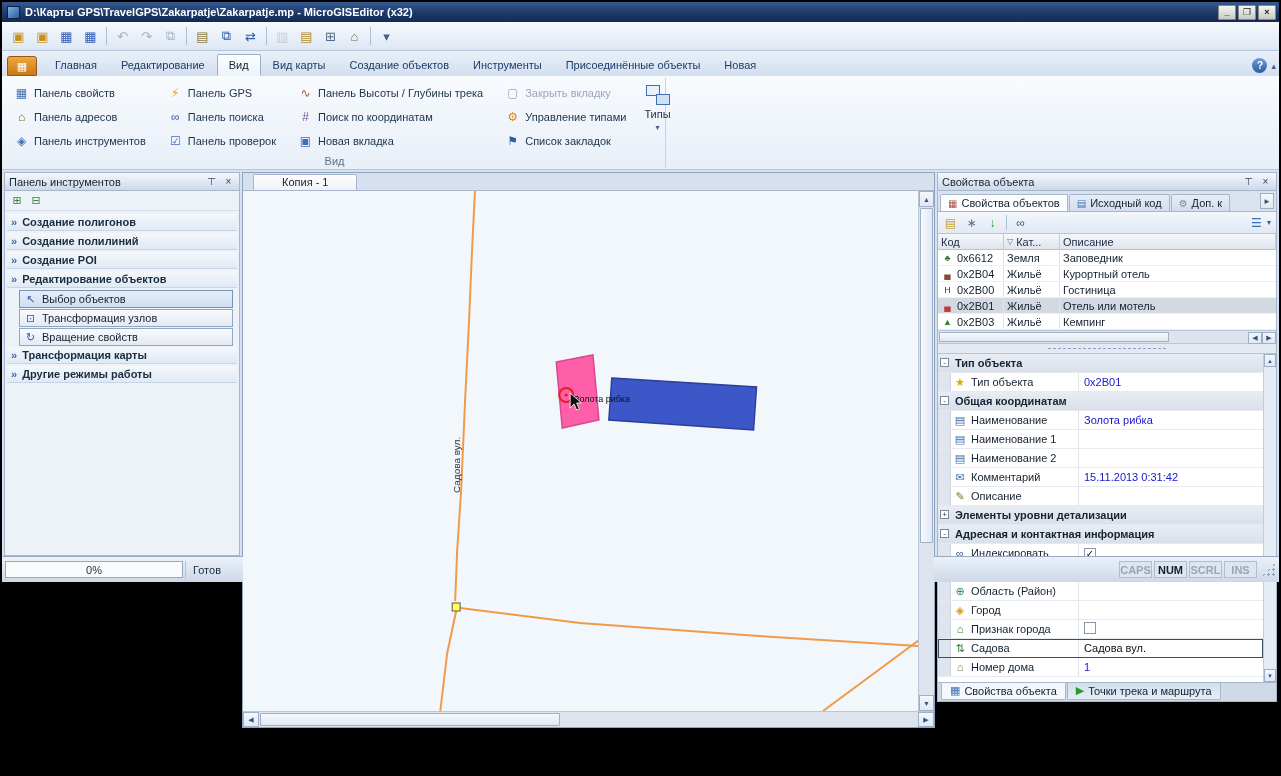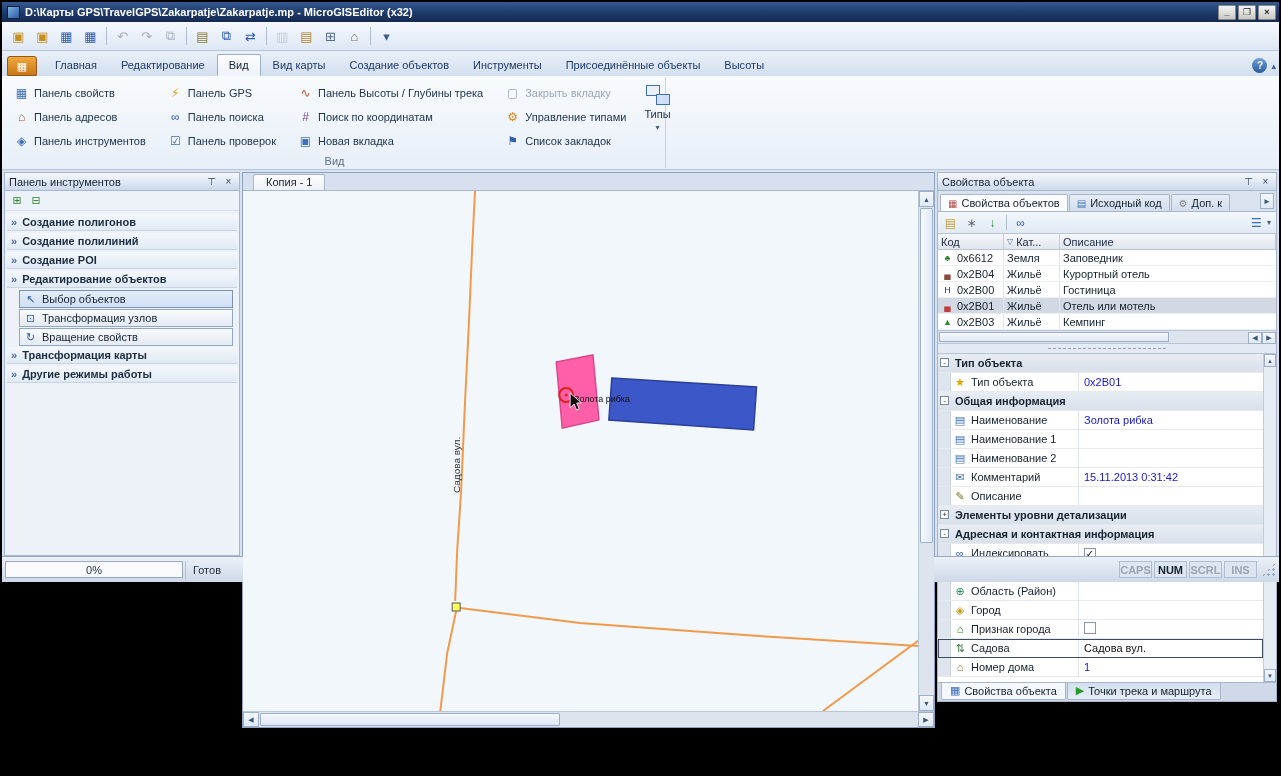--- a/index.html
+++ b/index.html
@@ -58,21 +58,21 @@
   .litems { padding:3px 2px; overflow:hidden; }
   .lsec { height:17px; margin-bottom:2px; background:linear-gradient(#f4f8fc,#e0e9f4); border-bottom:1px solid #c8d4e4; display:flex; align-items:center; gap:5px; padding:0 4px; font-weight:bold; color:#1b2c40; white-space:nowrap; }
   .lsec .chev { color:#47679a; font-weight:bold; }
   .lbtn { height:18px; margin:1px 4px 1px 12px; background:linear-gradient(#f8fafd,#e4eaf2); border:1px solid #93a7c0; display:flex; align-items:center; gap:5px; padding:0 4px; white-space:nowrap; }
   .lbtn.selected { background:linear-gradient(#e4edf9,#cfdff2); border-color:#7a92b4; }
   .lbtn .lic { width:13px; text-align:center; font-size:11px; }
 
   
   .maparea { flex:1; min-width:0; height:556px; display:flex; flex-direction:column; border:1px solid #8ea3bd; background:#fff; }
   .maptabs { height:18px; background:#d6e0ee; border-bottom:1px solid #a7b6cc; display:flex; align-items:flex-end; padding-left:10px; flex:none; }
-  .maptab { background:linear-gradient(#fdfdfe,#eef2f8); border:1px solid #a7b6cc; border-bottom:none; border-radius:2px 2px 0 0; padding:1px 12px 2px; white-space:nowrap;text-align:right; }
+  .maptab { background:linear-gradient(#fdfdfe,#eef2f8); border:1px solid #a7b6cc; border-bottom:none; border-radius:2px 2px 0 0; padding:1px 28px 2px; white-space:nowrap;text-align:right; }
   .mapbody { flex:1; position:relative; background:#f2f7fb; min-height:0; overflow:hidden; }
   .mapbody svg.mapsvg { position:absolute; inset:0; width:100%; height:100%; }
   .vscroll { position:absolute; top:0; right:0; bottom:0; width:16px; background:#dde4ee; border-left:1px solid #b9c6d8; display:flex; flex-direction:column; }
   .sbtn { height:16px; width:100%; background:linear-gradient(#f4f7fb,#dfe8f4); border:1px solid #9db0c8; display:flex; align-items:center; justify-content:center; font-size:7px; color:#3a5475; flex:none; }
   .vthumb { margin:1px 1px; height:335px; background:linear-gradient(90deg,#f6f9fc,#dfe8f4); border:1px solid #9db0c8; border-radius:1px; }
   .hscroll { height:16px; background:#dde4ee; border-top:1px solid #b9c6d8; display:flex; flex:none; }
   .hbtn { width:16px; height:100%; background:linear-gradient(#f4f7fb,#dfe8f4); border:1px solid #9db0c8; display:flex; align-items:center; justify-content:center; font-size:7px; color:#3a5475; flex:none; }
   .hthumb { margin:1px 1px; width:300px; background:linear-gradient(#f6f9fc,#dfe8f4); border:1px solid #9db0c8; border-radius:1px; }
   .htrack { flex:1; }
 
@@ -212,21 +212,21 @@
     <div class="appbtn">
         <span>▦</span>
       </div>
   <div class="rtab">Главная</div>
       <div class="rtab">Редактирование</div>
       <div class="rtab active">Вид</div>
       <div class="rtab">Вид карты</div>
       <div class="rtab">Создание объектов</div>
       <div class="rtab">Инструменты</div>
       <div class="rtab">Присоединённые объекты</div>
-      <div class="rtab">Высоты</div>
+      <div class="rtab">Новая</div>
       <div class="rt-right">
         <span class="helpbtn">?</span>
         <span class="collbtn">▴</span>
       </div>
     </div>
 
   <div class="ribbonbody">
     <div class="rgroup">
       <div class="rcols" id="ribbon-cols">
           <div class="rcol c0">
@@ -492,21 +492,21 @@
               <span class="glabel">Тип объекта</span>
             </div>
             <div class="prow">
               <span class="pgut"></span>
               <span class="picon" style="color: rgb(224, 168, 0);">★</span>
               <span class="plabel">Тип объекта</span>
               <span class="pval">0x2B01</span>
             </div>
             <div class="prow pgroup">
               <span class="expander">-</span>
-              <span class="glabel">Общая информация</span>
+              <span class="glabel">Общая координатам</span>
             </div>
             <div class="prow">
               <span class="pgut"></span>
               <span class="picon" style="color: rgb(63, 111, 181);">▤</span>
               <span class="plabel">Наименование</span>
               <span class="pval">Золота рибка</span>
             </div>
             <div class="prow">
               <span class="pgut"></span>
               <span class="picon" style="color: rgb(63, 111, 181);">▤</span>

